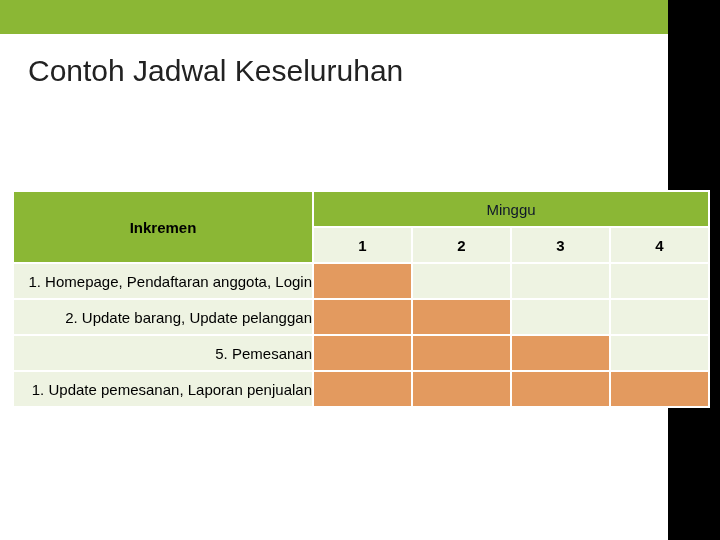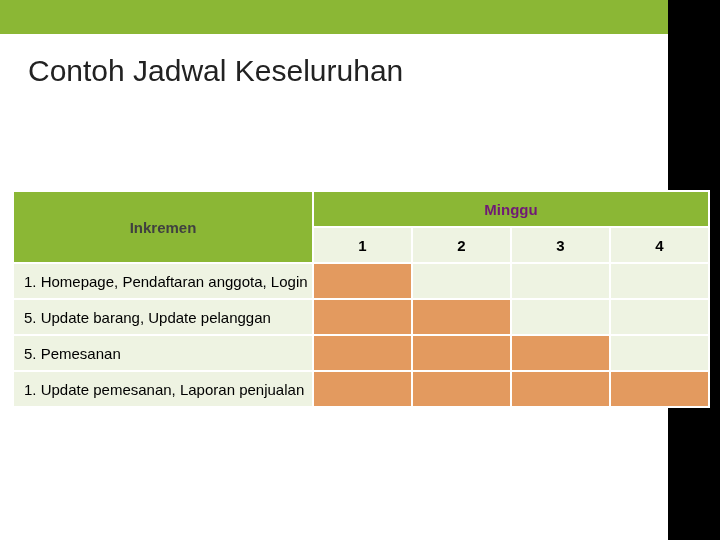--- a/index.html
+++ b/index.html
@@ -36,41 +36,41 @@
   col.wk  { width: 99px; }
   th, td {
     border: 2px solid #fff;
     padding: 0;
     height: 36px;
     font-size: 15px;
     vertical-align: middle;
   }
   th.corner {
     background: #8bb735;
-    color: #404040;
+    color: #000000;
     font-weight: 700;
     text-align: center;
   }
   th.minggu {
     background: #8bb735;
-    color: #701a75;
-    font-weight: 700;
+    color: #0f172a;
+    font-weight: 400;
     text-align: center;
   }
   th.weeknum {
     background: #eef3e2;
     color: #000;
     font-weight: 700;
     text-align: center;
   }
   td.rowlabel {
     background: #eef3e2;
     color: #000;
     padding-left: 10px;
-    text-align: left;
+    text-align: right;
   }
   td.shaded {
     background: #e39a5f;
   }
   td.plain {
     background: #eef3e2;
   }
 </style>
 </head>
 <body>
@@ -102,21 +102,21 @@
       </thead>
       <tbody>
         <tr>
           <td class="rowlabel">1.  Homepage, Pendaftaran anggota, Login</td>
           <td class="shaded"></td>
           <td class="plain"></td>
           <td class="plain"></td>
           <td class="plain"></td>
         </tr>
         <tr>
-          <td class="rowlabel">5.  Update barang, Update pelanggan</td>
+          <td class="rowlabel">2.  Update barang, Update pelanggan</td>
           <td class="shaded"></td>
           <td class="shaded"></td>
           <td class="plain"></td>
           <td class="plain"></td>
         </tr>
         <tr>
           <td class="rowlabel">5.  Pemesanan</td>
           <td class="shaded"></td>
           <td class="shaded"></td>
           <td class="shaded"></td>

